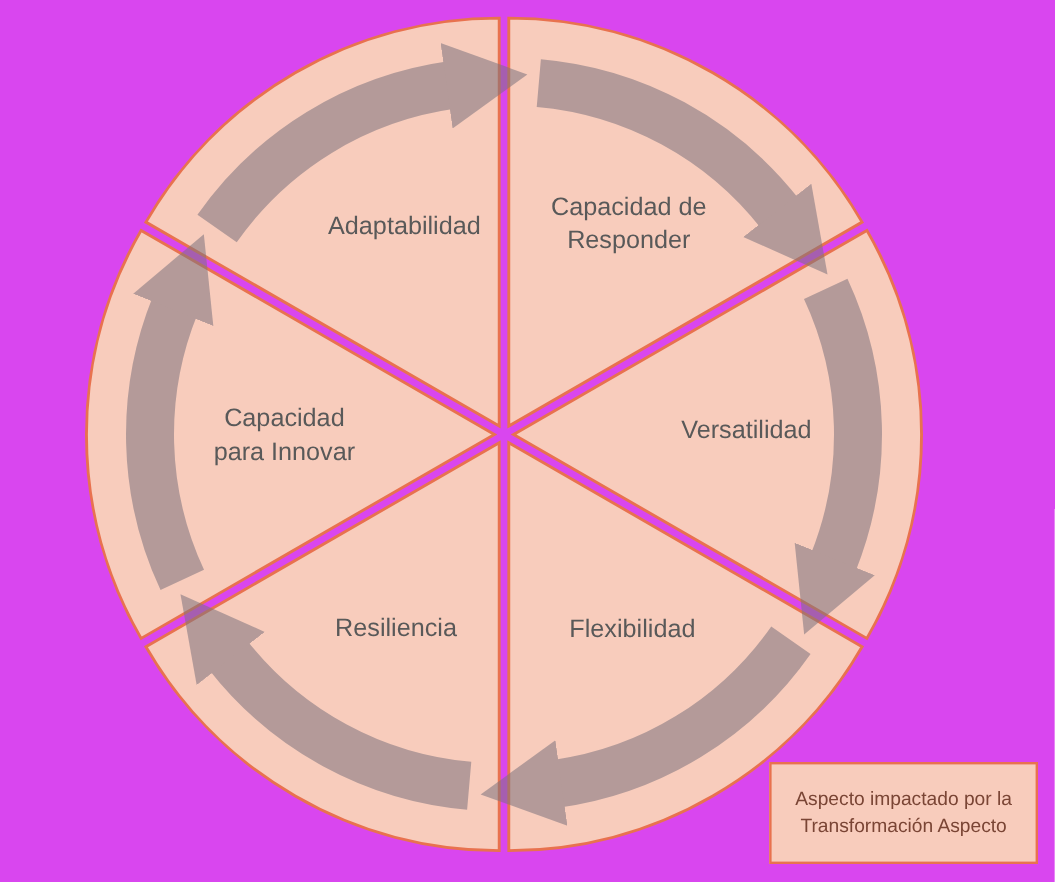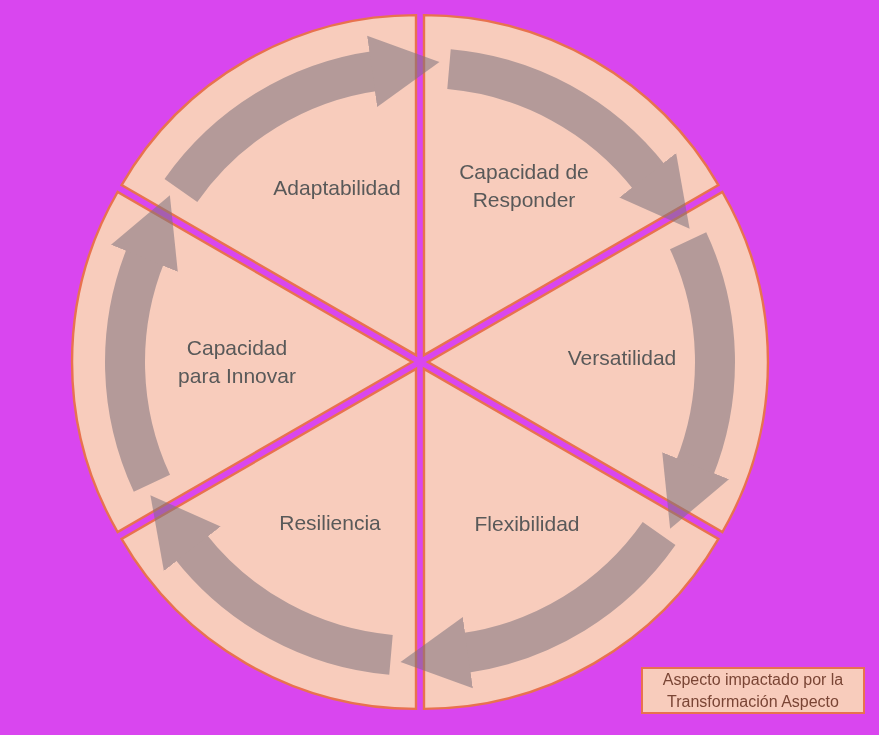--- a/index.html
+++ b/index.html
@@ -25,25 +25,25 @@
   }
   .seg-label {
     font-family: "Liberation Sans", sans-serif;
     font-size: 21px;
     fill: #595959;
     text-anchor: middle;
   }
   .legend {
     position: absolute;
     left: 641px;
-    top: 667px;
+    top: 635px;
     width: 208px;
     background: #f8ccbc;
     border: 2px solid #e8724f;
-    padding: 0 6px;
+    padding: 19px 6px;
     text-align: center;
     font-size: 16px;
     line-height: 1.35;
     color: #7a4535;
   }
 </style>
 </head>
 <body>
 
 <div class="stage">

